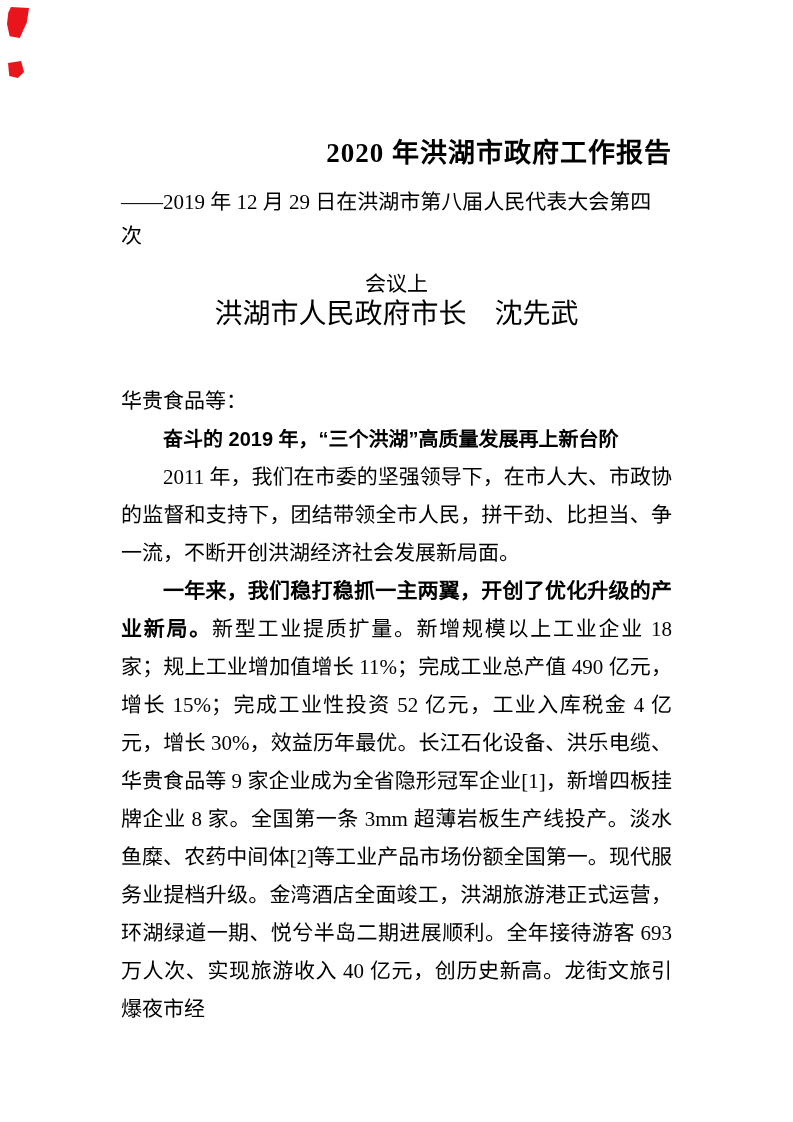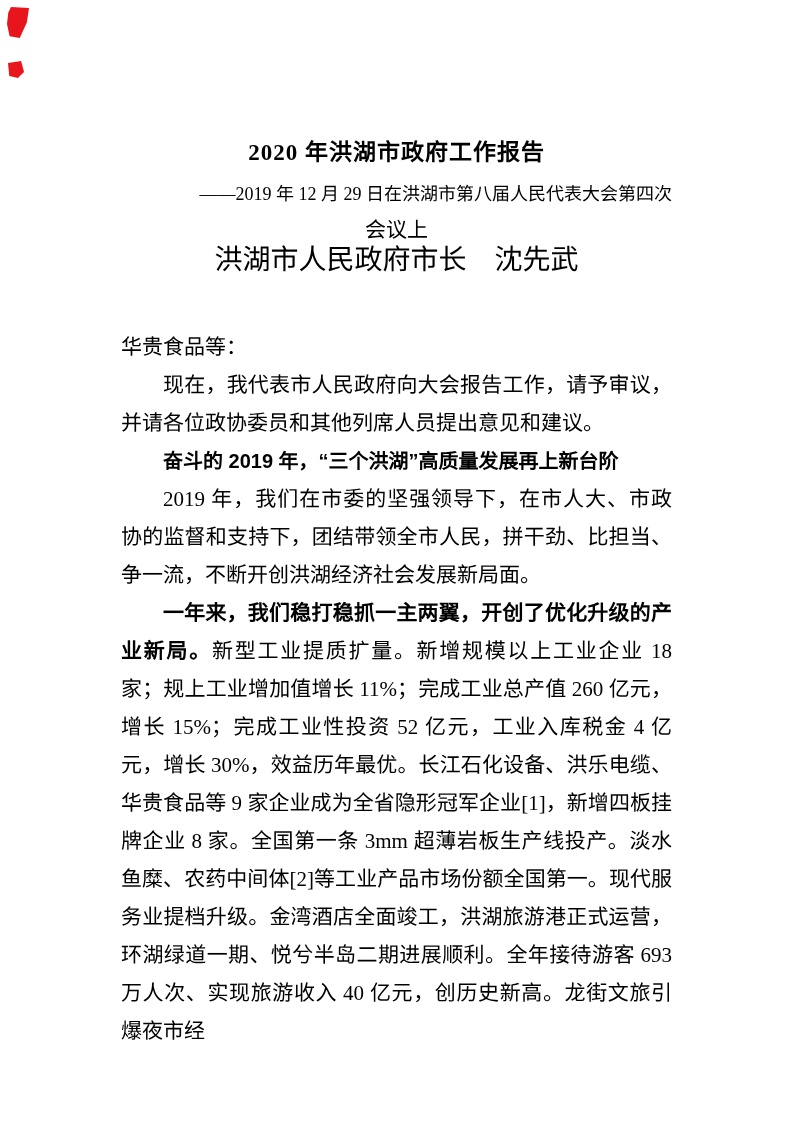--- a/index.html
+++ b/index.html
@@ -37,34 +37,34 @@
     clip-path: polygon(0 12%, 82% 0, 100% 65%, 62% 100%, 8% 88%);
   }
   .content {
     position: absolute;
     left: 121px;
     width: 551px;
     top: 0;
   }
   .title {
     margin: 132px 0 0 0;
-    text-align: center;
-    font-size: 23px;
+    text-align: right;
+    font-size: 27px;
     font-weight: 700;
     line-height: 42px;
     letter-spacing: 1px;
   }
   .subtitle-1 {
-    margin-top: 3px;
-    text-align: right;
-    font-size: 18px;
+    margin-top: 11px;
+    text-align: left;
+    font-size: 21px;
     line-height: 34px;
   }
   .subtitle-2 {
-    margin-top: 2px;
+    margin-top: 14px;
     text-align: center;
     font-size: 21px;
     line-height: 34px;
   }
   .speaker {
     margin-top: -4px;
     text-align: center;
     font-size: 28px;
     line-height: 34px;
   }
@@ -108,23 +108,22 @@
     <div class="subtitle-1">——2019 年 12 月 29 日在洪湖市第八届人民代表大会第四次</div>
 
     <div class="subtitle-2">会议上</div>
 
     <div class="speaker">洪湖市人民政府市长　沈先武</div>
 
     <div class="body-text">
 
       <p class="salutation">华贵食品等：</p>
 
-      <p class="indent">现在，我代表市人民政府向大会报告工作，请予审议，并请各位政协委员和其他列席人员提出意见和建议。</p>
 
       <p class="section-heading">奋斗的 2019 年，“三个洪湖”高质量发展再上新台阶</p>
 
-      <p class="indent">2019 年，我们在市委的坚强领导下，在市人大、市政协的监督和支持下，团结带领全市人民，拼干劲、比担当、争一流，不断开创洪湖经济社会发展新局面。</p>
+      <p class="indent">2011 年，我们在市委的坚强领导下，在市人大、市政协的监督和支持下，团结带领全市人民，拼干劲、比担当、争一流，不断开创洪湖经济社会发展新局面。</p>
 
-      <p class="indent"><span class="bold-lead">一年来，我们稳打稳抓一主两翼，开创了优化升级的产业新局。</span><span>新型工业提质扩量。新增规模以上工业企业 18 家；规上工业增加值增长 11%；完成工业总产值 260 亿元，增长 15%；完成工业性投资 52 亿元，工业入库税金 4 亿元，增长 30%，效益历年最优。长江石化设备、洪乐电缆、华贵食品等 9 家企业成为全省隐形冠军企业[1]，新增四板挂牌企业 8 家。全国第一条 3mm 超薄岩板生产线投产。淡水鱼糜、农药中间体[2]等工业产品市场份额全国第一。现代服务业提档升级。金湾酒店全面竣工，洪湖旅游港正式运营，环湖绿道一期、悦兮半岛二期进展顺利。全年接待游客 693 万人次、实现旅游收入 40 亿元，创历史新高。龙街文旅引爆夜市经</span></p>
+      <p class="indent"><span class="bold-lead">一年来，我们稳打稳抓一主两翼，开创了优化升级的产业新局。</span><span>新型工业提质扩量。新增规模以上工业企业 18 家；规上工业增加值增长 11%；完成工业总产值 490 亿元，增长 15%；完成工业性投资 52 亿元，工业入库税金 4 亿元，增长 30%，效益历年最优。长江石化设备、洪乐电缆、华贵食品等 9 家企业成为全省隐形冠军企业[1]，新增四板挂牌企业 8 家。全国第一条 3mm 超薄岩板生产线投产。淡水鱼糜、农药中间体[2]等工业产品市场份额全国第一。现代服务业提档升级。金湾酒店全面竣工，洪湖旅游港正式运营，环湖绿道一期、悦兮半岛二期进展顺利。全年接待游客 693 万人次、实现旅游收入 40 亿元，创历史新高。龙街文旅引爆夜市经</span></p>
 
     </div>
   </div>
 </div>
 
 </body></html>

